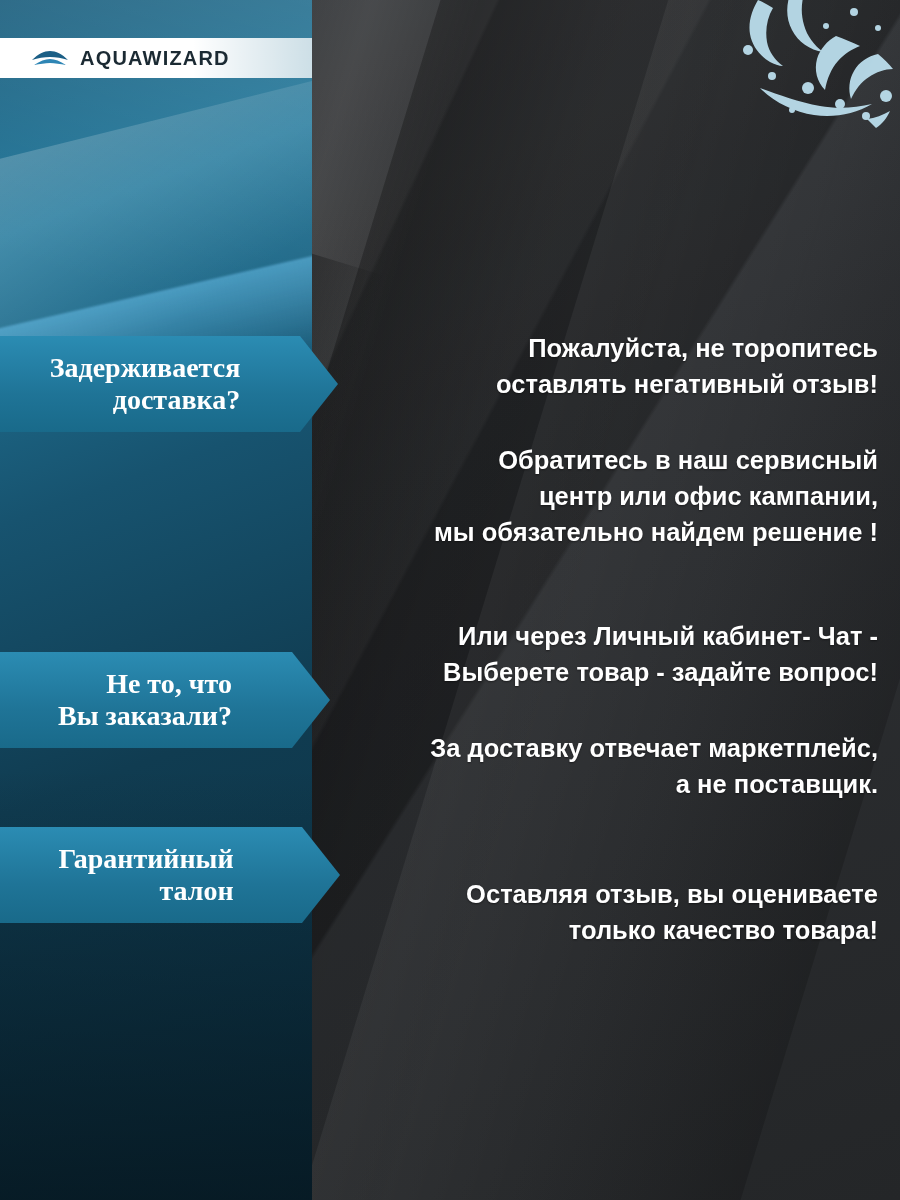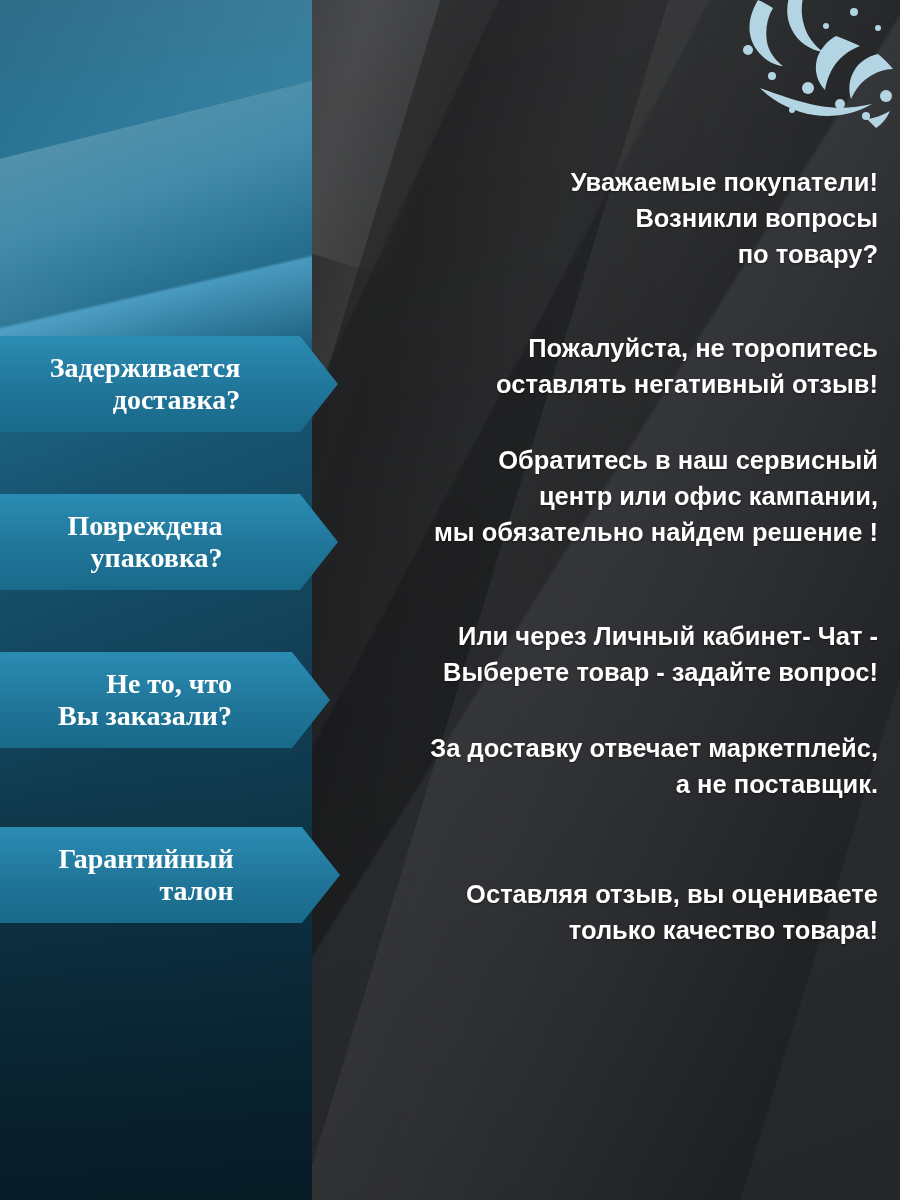--- a/index.html
+++ b/index.html
@@ -175,42 +175,44 @@
       </g>
     </svg>
   </div>
 
   <div class="left-panel">
     <div class="shine"></div>
     <div class="shine2"></div>
     <div class="dark-fade"></div>
   </div>
 
+  <div class="logo-box">
+    <span class="logo-mark">
+      <svg viewBox="0 0 40 22" width="40" height="22" aria-hidden="true">
+        <path d="M2 13c6-6 12-9 18-9 6 0 12 3 18 9-6-2-12-3-18-3S8 11 2 13z" fill="#1b5f86"></path>
+        <path d="M4 18c6-4 11-6 16-6s10 2 16 6c-6-1-11-2-16-2s-10 1-16 2z" fill="#2f86b5"></path>
+      </svg>
+    </span>
+    <span class="logo-text">AQUAWIZARD</span>
+  </div>
 
   <div class="tag tag-1">
     <span class="tag-label">Задерживается
 доставка?</span>
   </div>
-  <div class="tag tag-2">
-    <span class="tag-label">Повреждена
-упаковка?</span>
-  </div>
   <div class="tag tag-3">
     <span class="tag-label">Не то, что
 Вы заказали?</span>
   </div>
   <div class="tag tag-4">
     <span class="tag-label">Гарантийный
 талон</span>
   </div>
 
   <div class="right-col">
-    <div class="para p1">Уважаемые покупатели!
-Возникли вопросы
-по товару?</div>
     <div class="para p2">Пожалуйста, не торопитесь
 оставлять негативный отзыв!</div>
     <div class="para p3">Обратитесь в наш сервисный
 центр или офис кампании,
 мы обязательно найдем решение !</div>
     <div class="para p4">Или через Личный кабинет- Чат -
 Выберете товар - задайте вопрос!</div>
     <div class="para p5">За доставку отвечает маркетплейс,
 а не поставщик.</div>
     <div class="para p6">Оставляя отзыв, вы оцениваете

